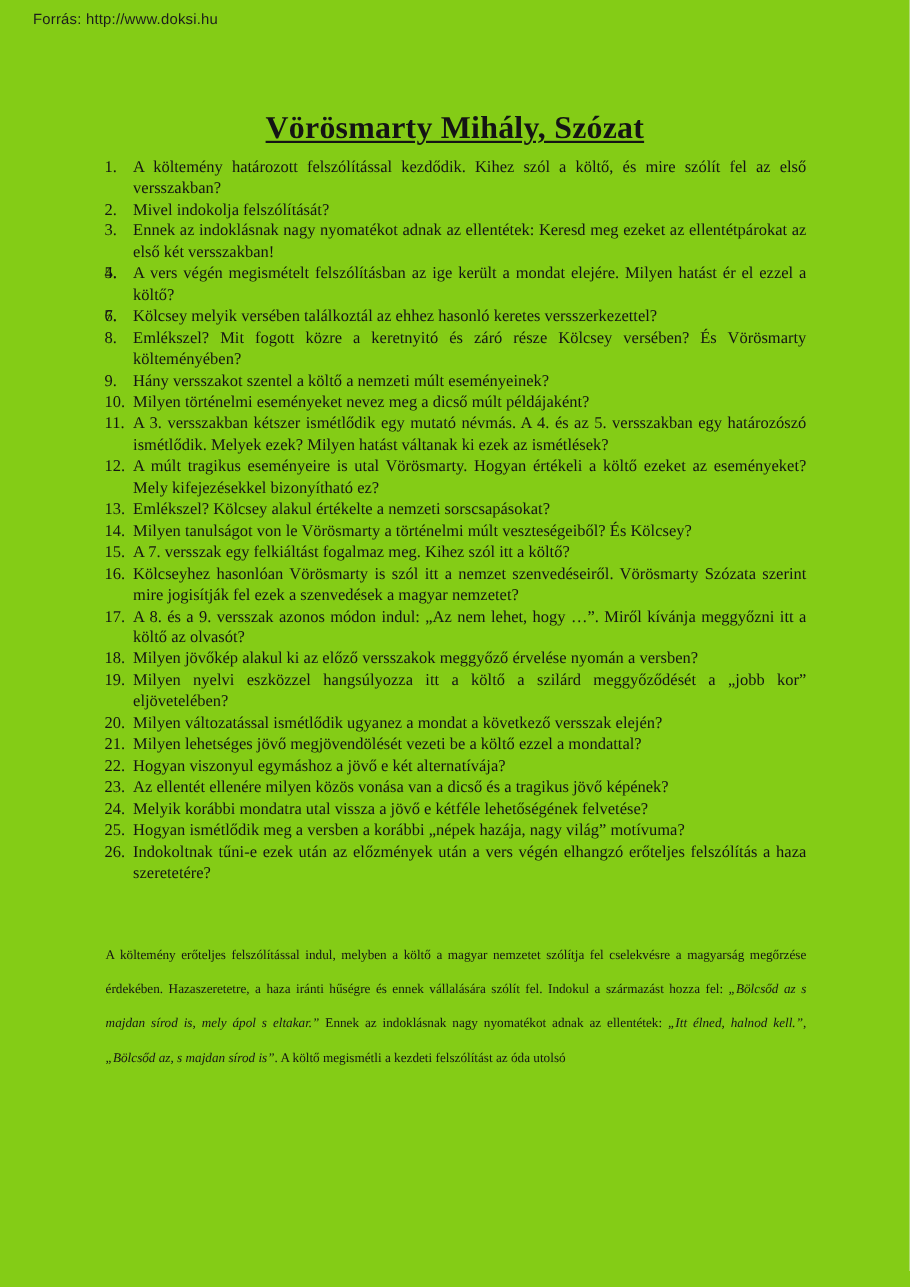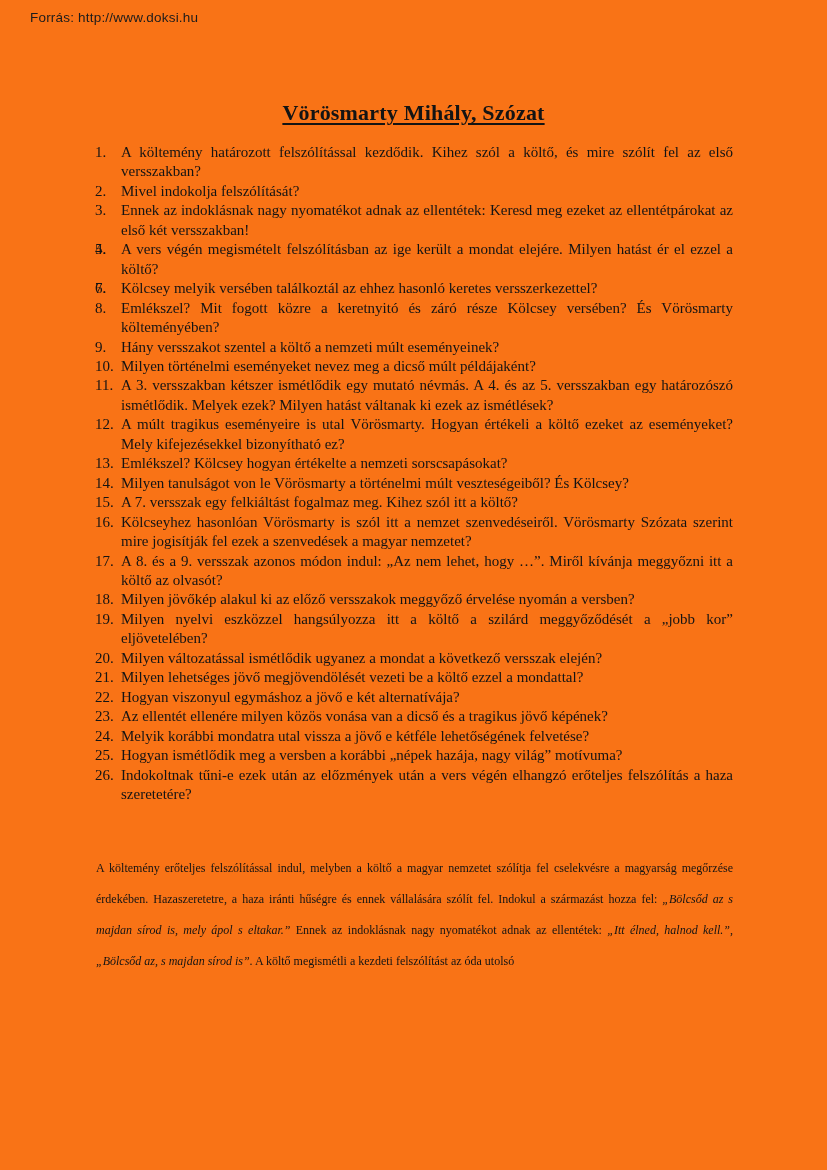--- a/index.html
+++ b/index.html
@@ -2,41 +2,41 @@
 <html lang="hu"><head>
 <meta charset="utf-8">
 <style>
   * { margin: 0; padding: 0; box-sizing: border-box; }
   html, body { background: #e8e8e8; }
   .page {
     position: relative;
     width: 827px;
     height: 1170px;
     margin: 0 auto;
-    background: #f97316;
+    background: #84cc16;
     color: #141414;
     font-family: "Liberation Serif", serif;
     overflow: hidden;
   }
   .source-note {
     position: absolute;
     top: 10px;
     left: 30px;
     font-family: "Liberation Sans", sans-serif;
     font-size: 13.5px;
     color: #1c1c1c;
     letter-spacing: 0.2px;
   }
   .doc-title {
     position: absolute;
     top: 100px;
     left: 0;
     right: 0;
     text-align: center;
-    font-size: 22px;
+    font-size: 29px;
     font-weight: bold;
     letter-spacing: 0.2px;
   }
   .doc-title .underlined {
     text-decoration: underline;
     text-decoration-thickness: 2px;
     text-underline-offset: 3px;
   }
   .questions {
     position: absolute;
@@ -87,21 +87,21 @@
     <li class="q-item"><span class="q-num">3.</span><span>Ennek az indoklásnak nagy nyomatékot adnak az ellentétek: Keresd meg ezeket az ellentétpárokat az első két versszakban!</span></li>
     <li class="q-item"><span class="q-num">4.</span></li>
     <li class="q-item"><span class="q-num">5.</span><span>A vers végén megismételt felszólításban az ige került a mondat elejére. Milyen hatást ér el ezzel a költő?</span></li>
     <li class="q-item"><span class="q-num">6.</span></li>
     <li class="q-item"><span class="q-num">7.</span><span>Kölcsey melyik versében találkoztál az ehhez hasonló keretes versszerkezettel?</span></li>
     <li class="q-item"><span class="q-num">8.</span><span>Emlékszel? Mit fogott közre a keretnyitó és záró része Kölcsey versében? És Vörösmarty költeményében?</span></li>
     <li class="q-item"><span class="q-num">9.</span><span>Hány versszakot szentel a költő a nemzeti múlt eseményeinek?</span></li>
     <li class="q-item"><span class="q-num">10.</span><span>Milyen történelmi eseményeket nevez meg a dicső múlt példájaként?</span></li>
     <li class="q-item"><span class="q-num">11.</span><span>A 3. versszakban kétszer ismétlődik egy mutató névmás. A 4. és az 5. versszakban egy határozószó ismétlődik. Melyek ezek? Milyen hatást váltanak ki ezek az ismétlések?</span></li>
     <li class="q-item"><span class="q-num">12.</span><span>A múlt tragikus eseményeire is utal Vörösmarty. Hogyan értékeli a költő ezeket az esemé­nyeket? Mely kifejezésekkel bizonyítható ez?</span></li>
-    <li class="q-item"><span class="q-num">13.</span><span>Emlékszel? Kölcsey hogyan értékelte a nemzeti sorscsapásokat?</span></li>
+    <li class="q-item"><span class="q-num">13.</span><span>Emlékszel? Kölcsey alakul értékelte a nemzeti sorscsapásokat?</span></li>
     <li class="q-item"><span class="q-num">14.</span><span>Milyen tanulságot von le Vörösmarty a történelmi múlt veszteségeiből? És Kölcsey?</span></li>
     <li class="q-item"><span class="q-num">15.</span><span>A 7. versszak egy felkiáltást fogalmaz meg. Kihez szól itt a költő?</span></li>
     <li class="q-item"><span class="q-num">16.</span><span>Kölcseyhez hasonlóan Vörösmarty is szól itt a nemzet szenvedéseiről. Vörösmarty Szó­zata szerint mire jogisítják fel ezek a szenvedések a magyar nemzetet?</span></li>
     <li class="q-item"><span class="q-num">17.</span><span>A 8. és a 9. versszak azonos módon indul: „Az nem lehet, hogy …”. Miről kívánja meg­győzni itt a költő az olvasót?</span></li>
     <li class="q-item"><span class="q-num">18.</span><span>Milyen jövőkép alakul ki az előző versszakok meggyőző érvelése nyomán a versben?</span></li>
     <li class="q-item"><span class="q-num">19.</span><span>Milyen nyelvi eszközzel hangsúlyozza itt a költő a szilárd meggyőződését a „jobb kor” eljövetelében?</span></li>
     <li class="q-item"><span class="q-num">20.</span><span>Milyen változatással ismétlődik ugyanez a mondat a következő versszak elején?</span></li>
     <li class="q-item"><span class="q-num">21.</span><span>Milyen lehetséges jövő megjövendölését vezeti be a költő ezzel a mondattal?</span></li>
     <li class="q-item"><span class="q-num">22.</span><span>Hogyan viszonyul egymáshoz a jövő e két alternatívája?</span></li>
     <li class="q-item"><span class="q-num">23.</span><span>Az ellentét ellenére milyen közös vonása van a dicső és a tragikus jövő képének?</span></li>

